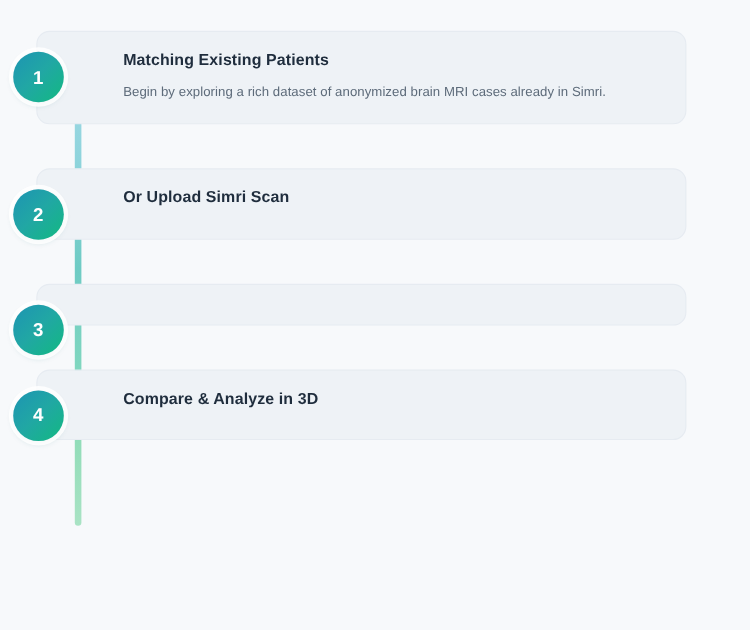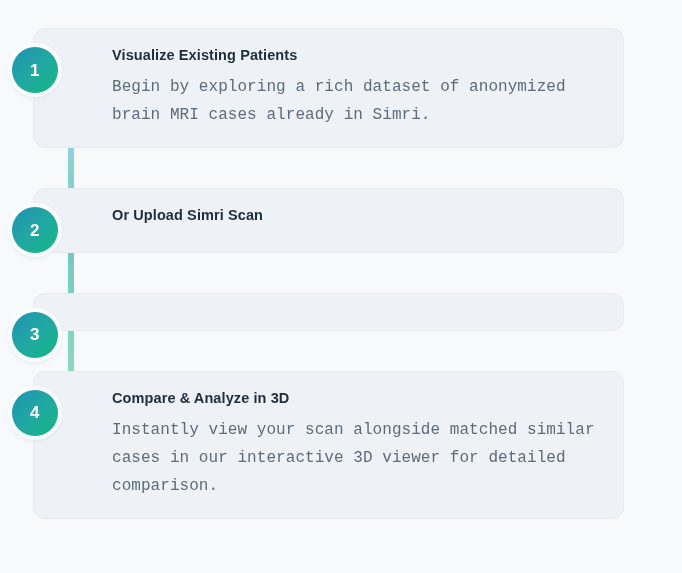--- a/index.html
+++ b/index.html
@@ -93,42 +93,41 @@
     margin: 0 0 9px 0;
     font-size: 14.5px;
     font-weight: bold;
     color: #1f2d3d;
     letter-spacing: 0.1px;
     line-height: 1.2;
   }
 
   .step-desc {
     margin: 0;
-    font-size: 16px;
+    font-size: 12px;
     color: #5d6b7a;
     line-height: 1.75;
     letter-spacing: 0.05px;
-    font-family: Liberation Mono, monospace;
   }
 </style>
 </head>
 <body>
 
 <div id="timeline">
 
   <div class="connector-line"></div>
 
   <div class="steps">
 
     <div class="step-card">
       <div class="badge">
         <span>1</span>
       </div>
       <div class="step-body">
-        <h3 class="step-title">Visualize Existing Patients</h3>
+        <h3 class="step-title">Matching Existing Patients</h3>
         <p class="step-desc">Begin by exploring a rich dataset of anonymized brain MRI cases already in Simri.</p>
       </div>
     </div>
 
     <div class="step-card">
       <div class="badge">
         <span>2</span>
       </div>
       <div class="step-body">
         <h3 class="step-title">Or Upload Simri Scan</h3>
@@ -142,18 +141,17 @@
       <div class="step-body">
       </div>
     </div>
 
     <div class="step-card">
       <div class="badge">
         <span>4</span>
       </div>
       <div class="step-body">
         <h3 class="step-title">Compare &amp; Analyze in 3D</h3>
-        <p class="step-desc">Instantly view your scan alongside matched similar cases in our interactive 3D viewer for detailed comparison.</p>
       </div>
     </div>
 
   </div>
 </div>
 
 </body></html>

